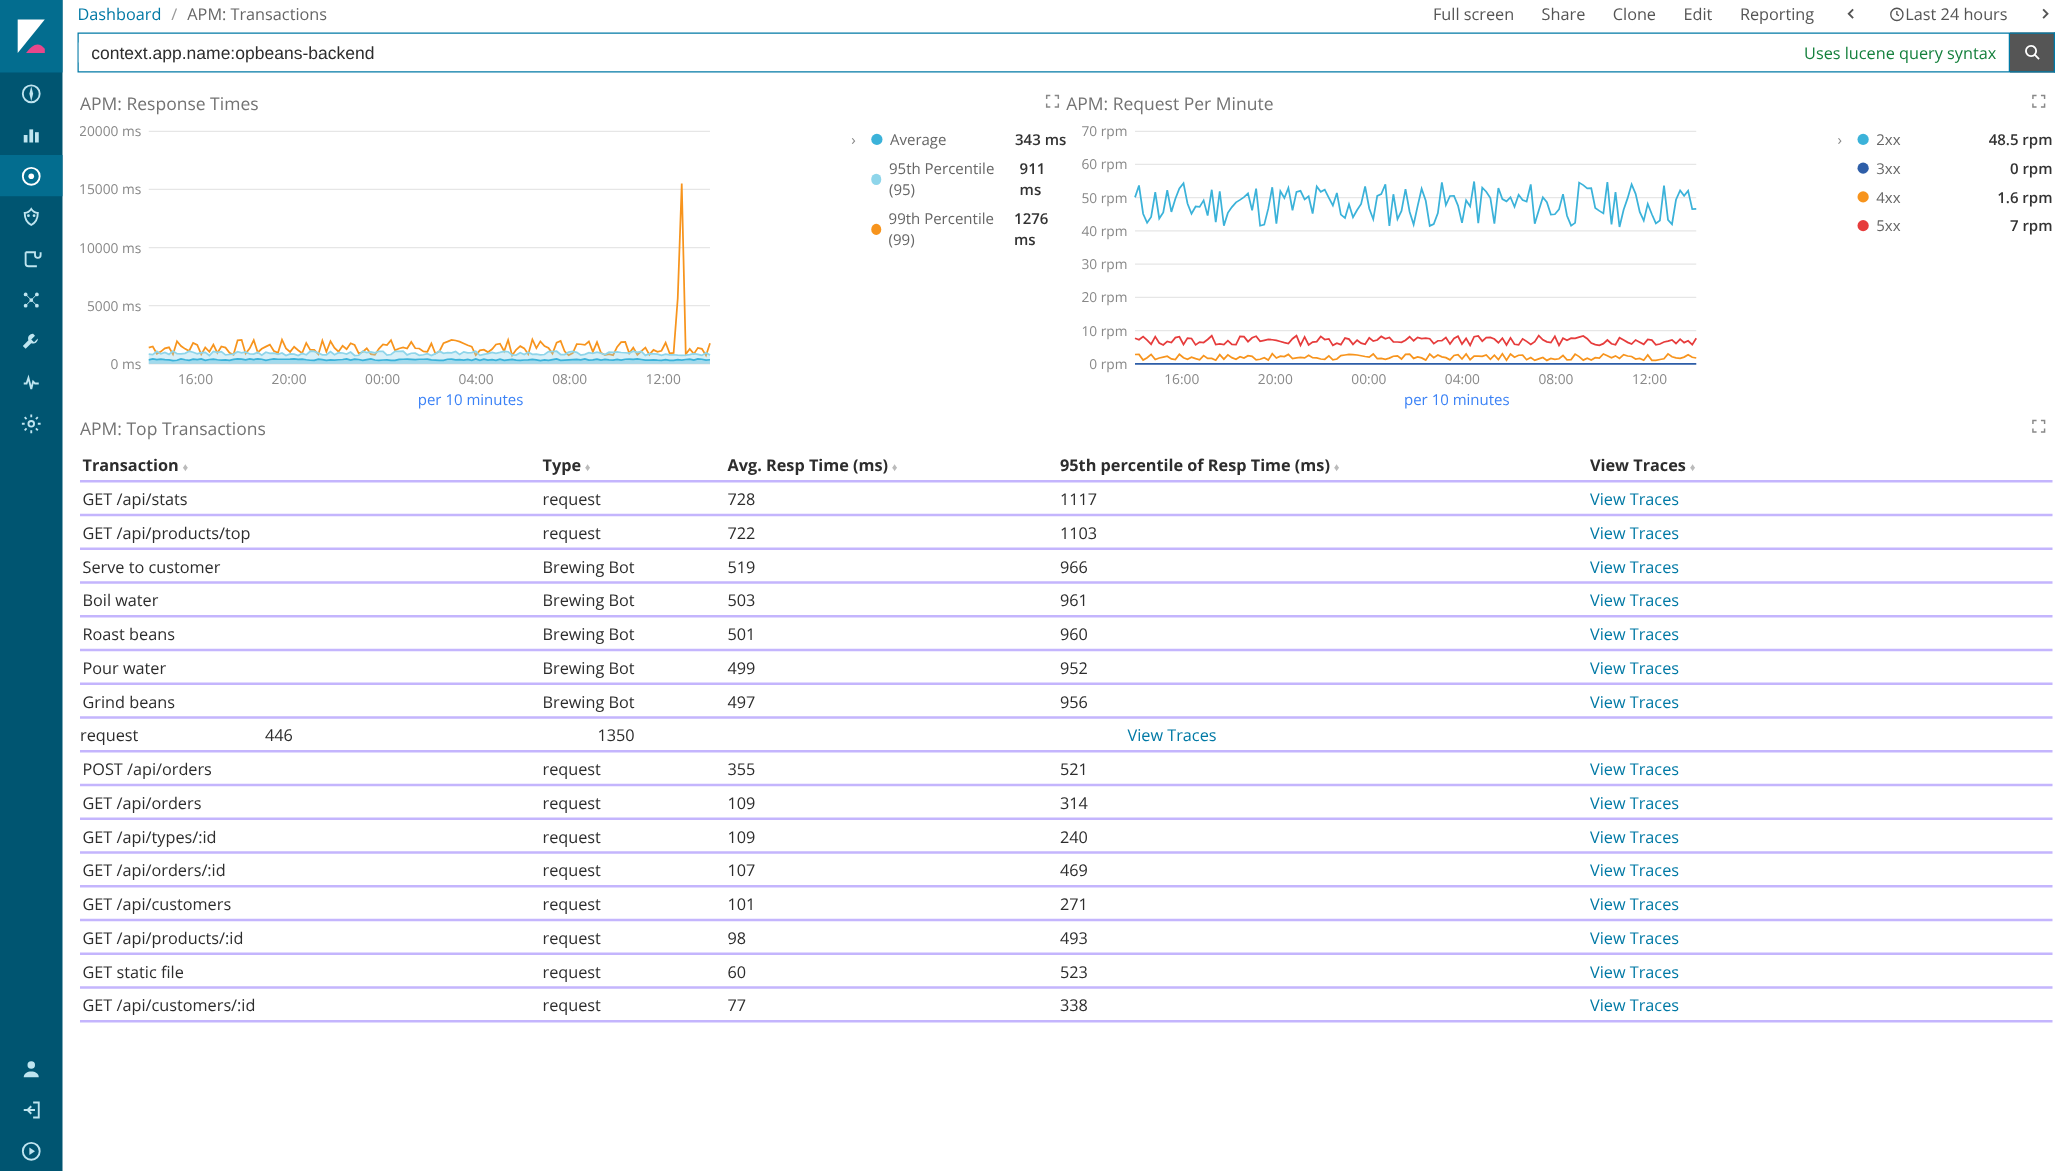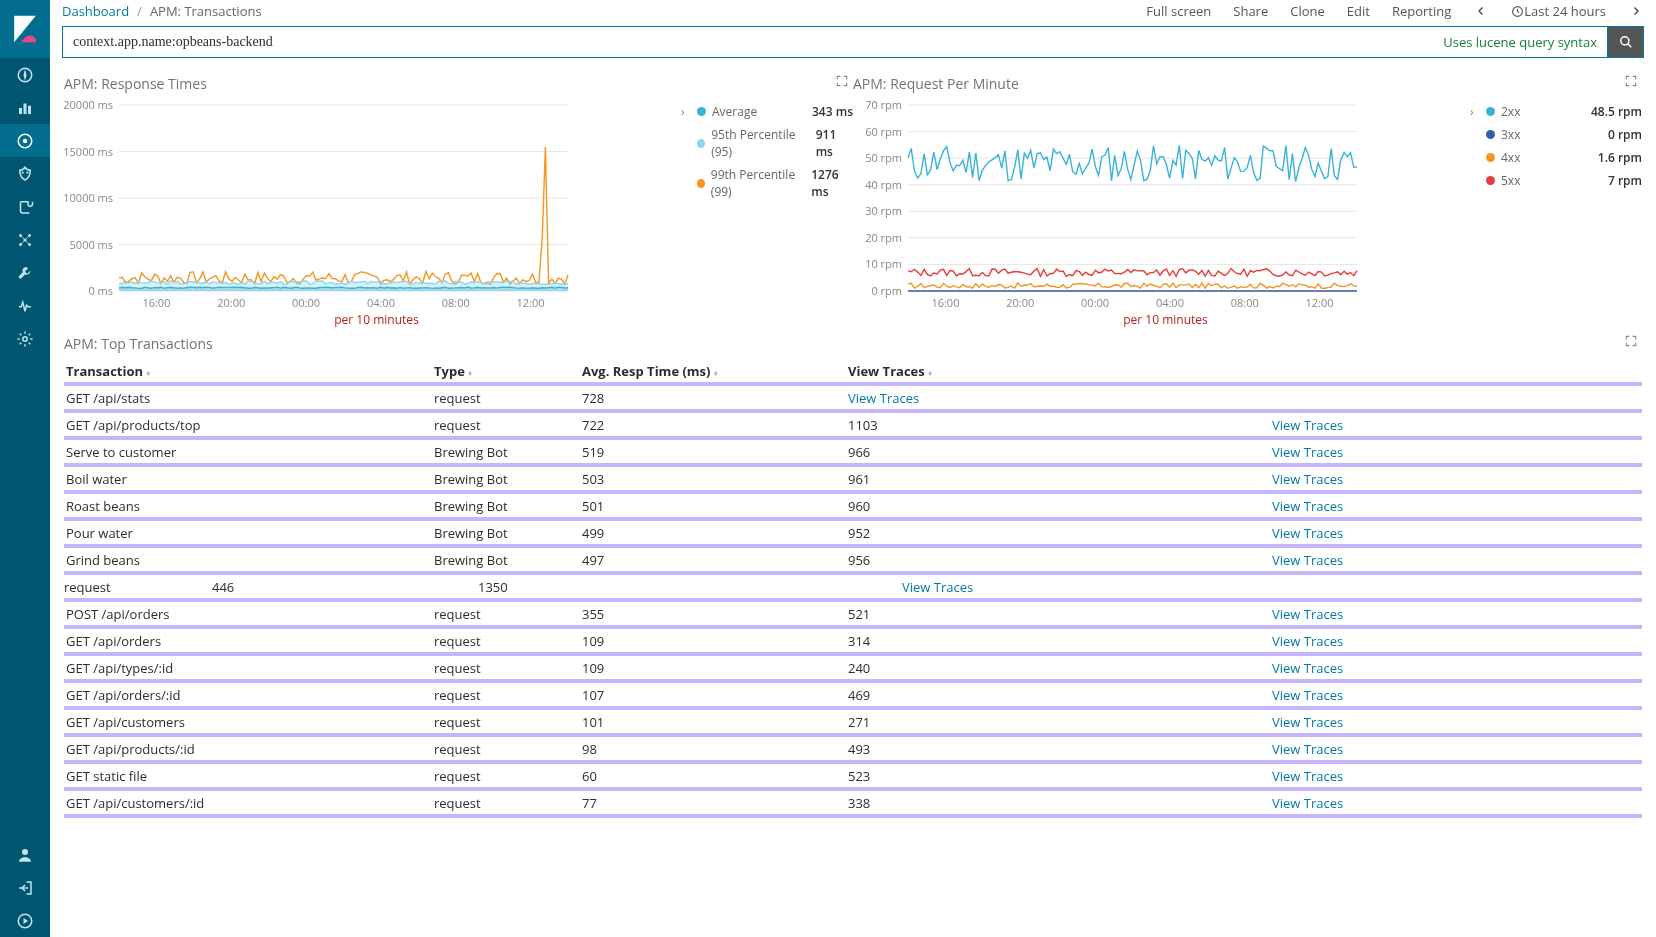--- a/index.html
+++ b/index.html
@@ -16,38 +16,38 @@
 .main{flex:1;display:flex;flex-direction:column;overflow:hidden}
 .topbar{display:flex;align-items:center;height:22px;padding:0 12px;gap:8px;color:#666}
 .crumb-link{color:#0079a5;cursor:pointer}
 .crumb-sep{color:#999}
 .topactions{margin-left:auto;display:flex;align-items:center;gap:22px;color:#555}
 .topactions span{cursor:pointer}
 .time{display:flex;align-items:center;gap:0}
 .chev{width:16px;height:16px;display:flex;align-items:center;justify-content:center;cursor:pointer}
 .searchrow{display:flex;padding:4px 12px 6px;gap:0}
 .searchbox{flex:1;display:flex;align-items:center;border:1px solid #0079a5;height:32px;background:#fff}
-.searchbox input{flex:1;border:none;outline:none;padding:0 10px;font-size:14px;color:#2d2d2d;font-family:Liberation Serif, serif}
+.searchbox input{flex:1;border:none;outline:none;padding:0 10px;font-size:14px;color:#2d2d2d;font-family:Liberation Sans, sans-serif}
 .lucene{color:#15803d;padding:0 10px;font-size:13px;cursor:pointer}
 .searchbtn{width:36px;height:32px;background:#555;color:#fff;display:flex;align-items:center;justify-content:center;cursor:pointer;border:1px solid #0079a5;border-left:none}
 .panels{display:flex;padding:10px 14px 0;}
 .panel{flex:1;position:relative}
 .ptitle{color:#737373;font-size:14px;margin-bottom:6px}
 .expand{position:absolute;top:0;right:4px;width:14px;height:14px;cursor:pointer;color:#888}
 .chartrow{display:flex;gap:8px}
 .chartbox{flex:1}
 svg.chart{display:block}
 .legend{width:156px;padding-top:4px;font-size:12px;color:#666;position:relative}
 .legtoggle{position:absolute;left:-16px;top:4px;color:#888;cursor:pointer}
 .legitem{display:flex;align-items:center;gap:6px;margin-bottom:6px}
 .dot{width:9px;height:9px;border-radius:50%}
 .legval{margin-left:auto;color:#333;font-weight:600}
-.axislabel{text-align:center;color:#b91c1c;font-size:12px;margin-top:2px}
+.axislabel{text-align:center;color:#3b82f6;font-size:12px;margin-top:2px}
 .tablepanel{padding:6px 14px 0;position:relative}
-.thead,.trow{display:flex;align-items:center;height:27px;border-bottom:4px solid #c4b5fd}
+.thead,.trow{display:flex;align-items:center;height:27px;border-bottom:2px solid #c4b5fd}
 .thead{font-weight:700;color:#2d2d2d}
 .thead .sortic{color:#bbb;font-size:9px;margin-left:3px}
 .c1{width:370px;padding-left:2px}
 .c2{width:148px}
 .c3{width:266px}
 .c4{width:424px}
 .c5{flex:1}
 .link{color:#0079a5;cursor:pointer}
 .tick{fill:#888;font-size:11px}
 </style>
@@ -305,27 +305,29 @@
 
     <div class="tablepanel">
       <span class="expand" style="top:6px;right:18px;position:absolute"><svg viewBox="0 0 24 24" width="14" height="14" stroke="#888" stroke-width="2" fill="none">
             <path d="M9 4H4v5M15 4h5v5M9 20H4v-5M15 20h5v-5"></path>
           </svg></span>
       <div class="ptitle">APM: Top Transactions</div>
       <div class="thead">
         <div class="c1"><span>Transaction</span><span class="sortic">♦</span></div>
         <div class="c2"><span>Type</span><span class="sortic">♦</span></div>
         <div class="c3"><span>Avg. Resp Time (ms)</span><span class="sortic">♦</span></div>
+        <div class="c4"><span>95th percentile of Resp Time (ms)</span><span class="sortic">♦</span></div>
         <div class="c5"><span>View Traces</span><span class="sortic">♦</span></div>
       </div>
       <div id="tbody">
           <div class="trow">
             <div class="c1">GET /api/stats</div>
             <div class="c2">request</div>
             <div class="c3">728</div>
+            <div class="c4">1117</div>
             <div class="c5"><span class="link">View Traces</span></div>
           </div>
           <div class="trow">
             <div class="c1">GET /api/products/top</div>
             <div class="c2">request</div>
             <div class="c3">722</div>
             <div class="c4">1103</div>
             <div class="c5"><span class="link">View Traces</span></div>
           </div>
           <div class="trow">

